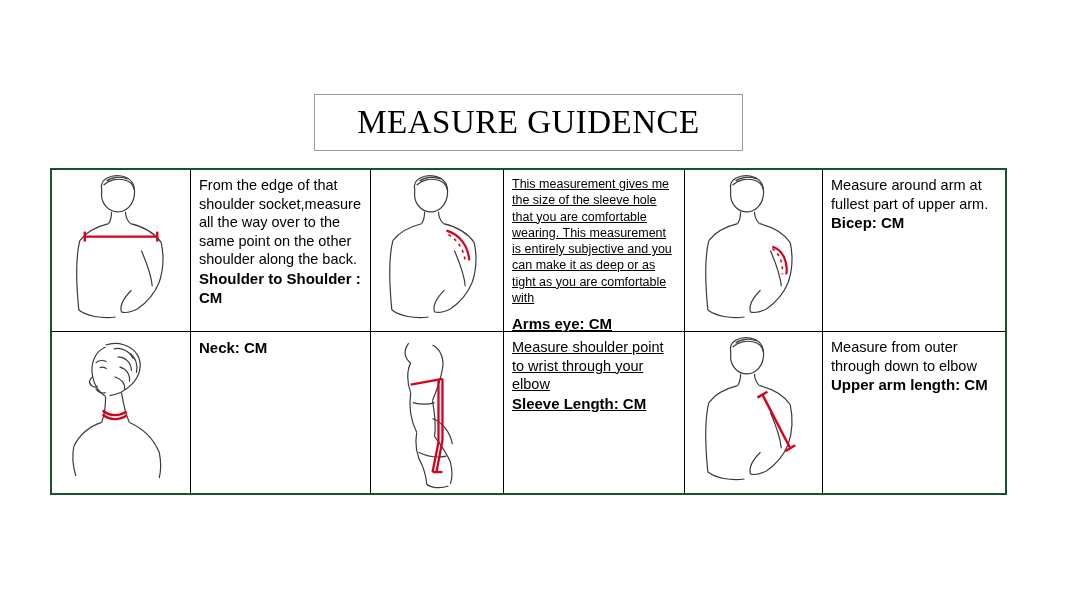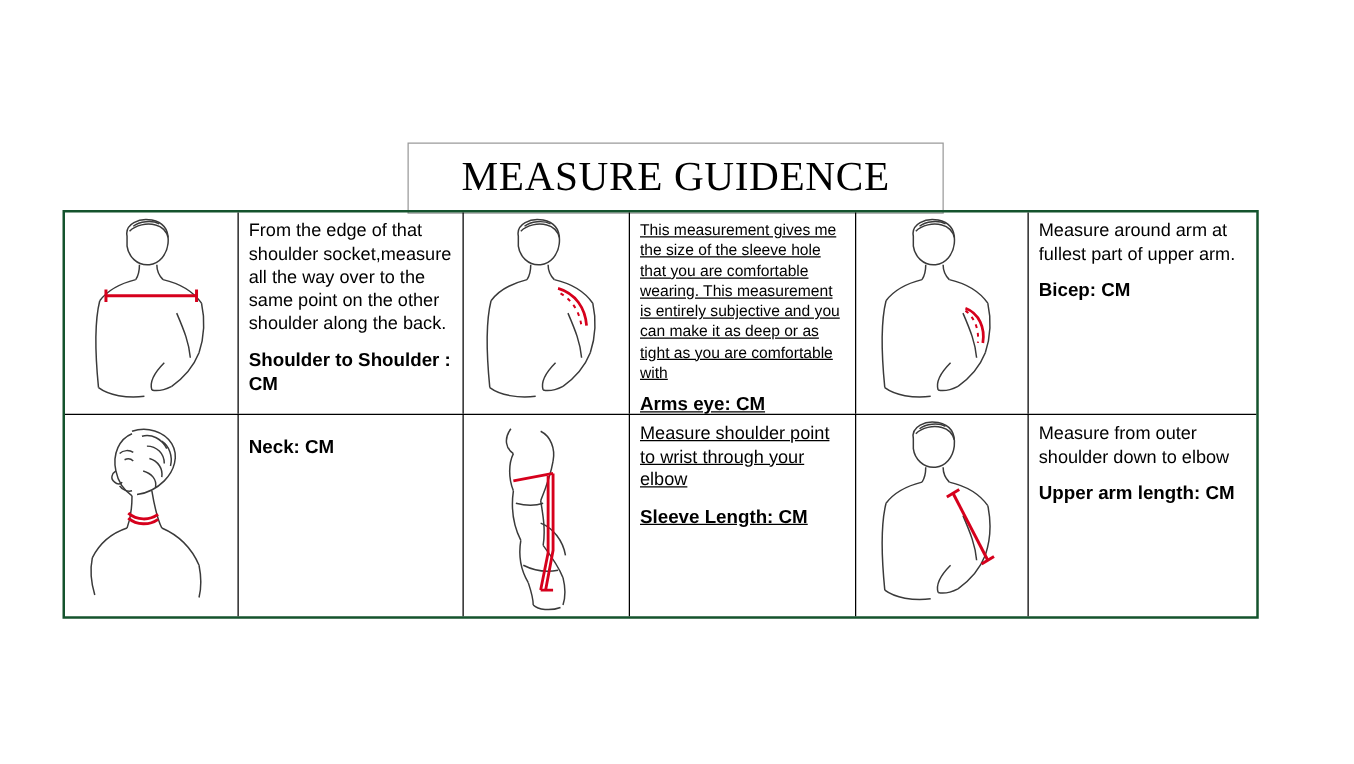--- a/index.html
+++ b/index.html
@@ -20,30 +20,29 @@
     left: 46px;
     top: 72px;
     width: 972px;
     height: 428px;
     background: #ffffff;
   }
 
   
   .title-box {
     position: absolute;
-    left: 280px;
+    left: 268px;
     top: 22px;
     width: 427px;
     height: 55px;
     border: 1px solid #9a9a9a;
     background: #ffffff;
     display: flex;
     align-items: center;
     justify-content: center;
-    margin-top: 20px;
   }
   .title-text {
     font-family: "Liberation Serif", serif;
     font-size: 33px;
     letter-spacing: 0.5px;
     color: #000000;
     white-space: nowrap;
   }
 
   
@@ -96,21 +95,20 @@
     color: #000000;
   }
   .desc.small {
     font-size: 12.5px;
     line-height: 1.3;
   }
   .label {
     font-size: 15px;
     font-weight: bold;
     color: #000000;
-    margin-top: 10px;
     line-height: 1.3;
   }
   .label.tight { margin-top: 8px; }
 
   .figure {
     position: absolute;
     left: 0; top: 0;
     width: 100%;
     height: 100%;
   }
@@ -328,19 +326,19 @@
 
           <g stroke="#d6001c" stroke-width="2.4" fill="none">
             <path d="M78 62 L106 116"></path>
             <path d="M73 65 L83 59"></path>
             <path d="M101 119 L111 113"></path>
           </g>
         </svg>
       </div>
 
       <div class="cell txt c-txt-3 last">
-        <div class="desc">Measure from outer shoulder down to elbow</div>
+        <div class="desc">Measure from outer through down to elbow</div>
         <div class="label">Upper arm length:  CM</div>
       </div>
     </div>
 
   </div>
 </div>
 
 </body></html>

